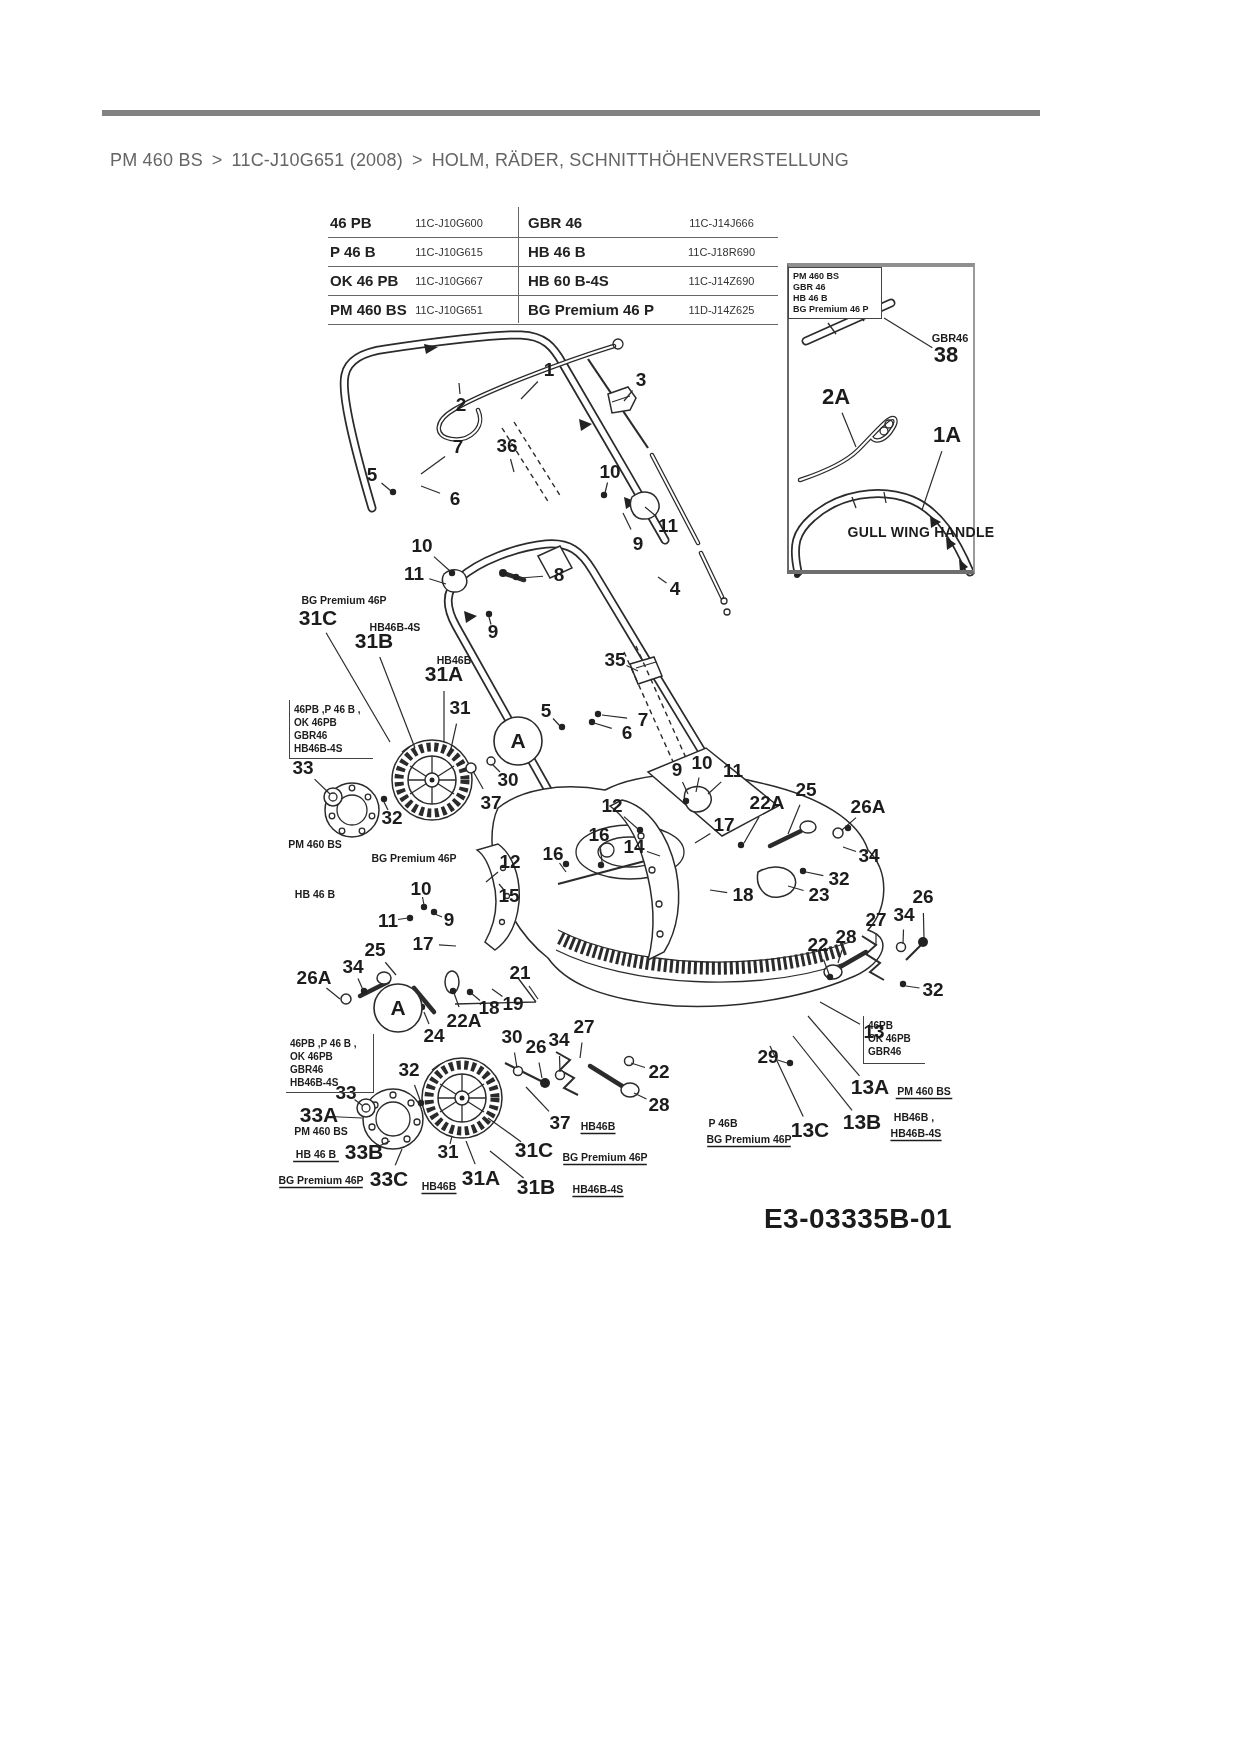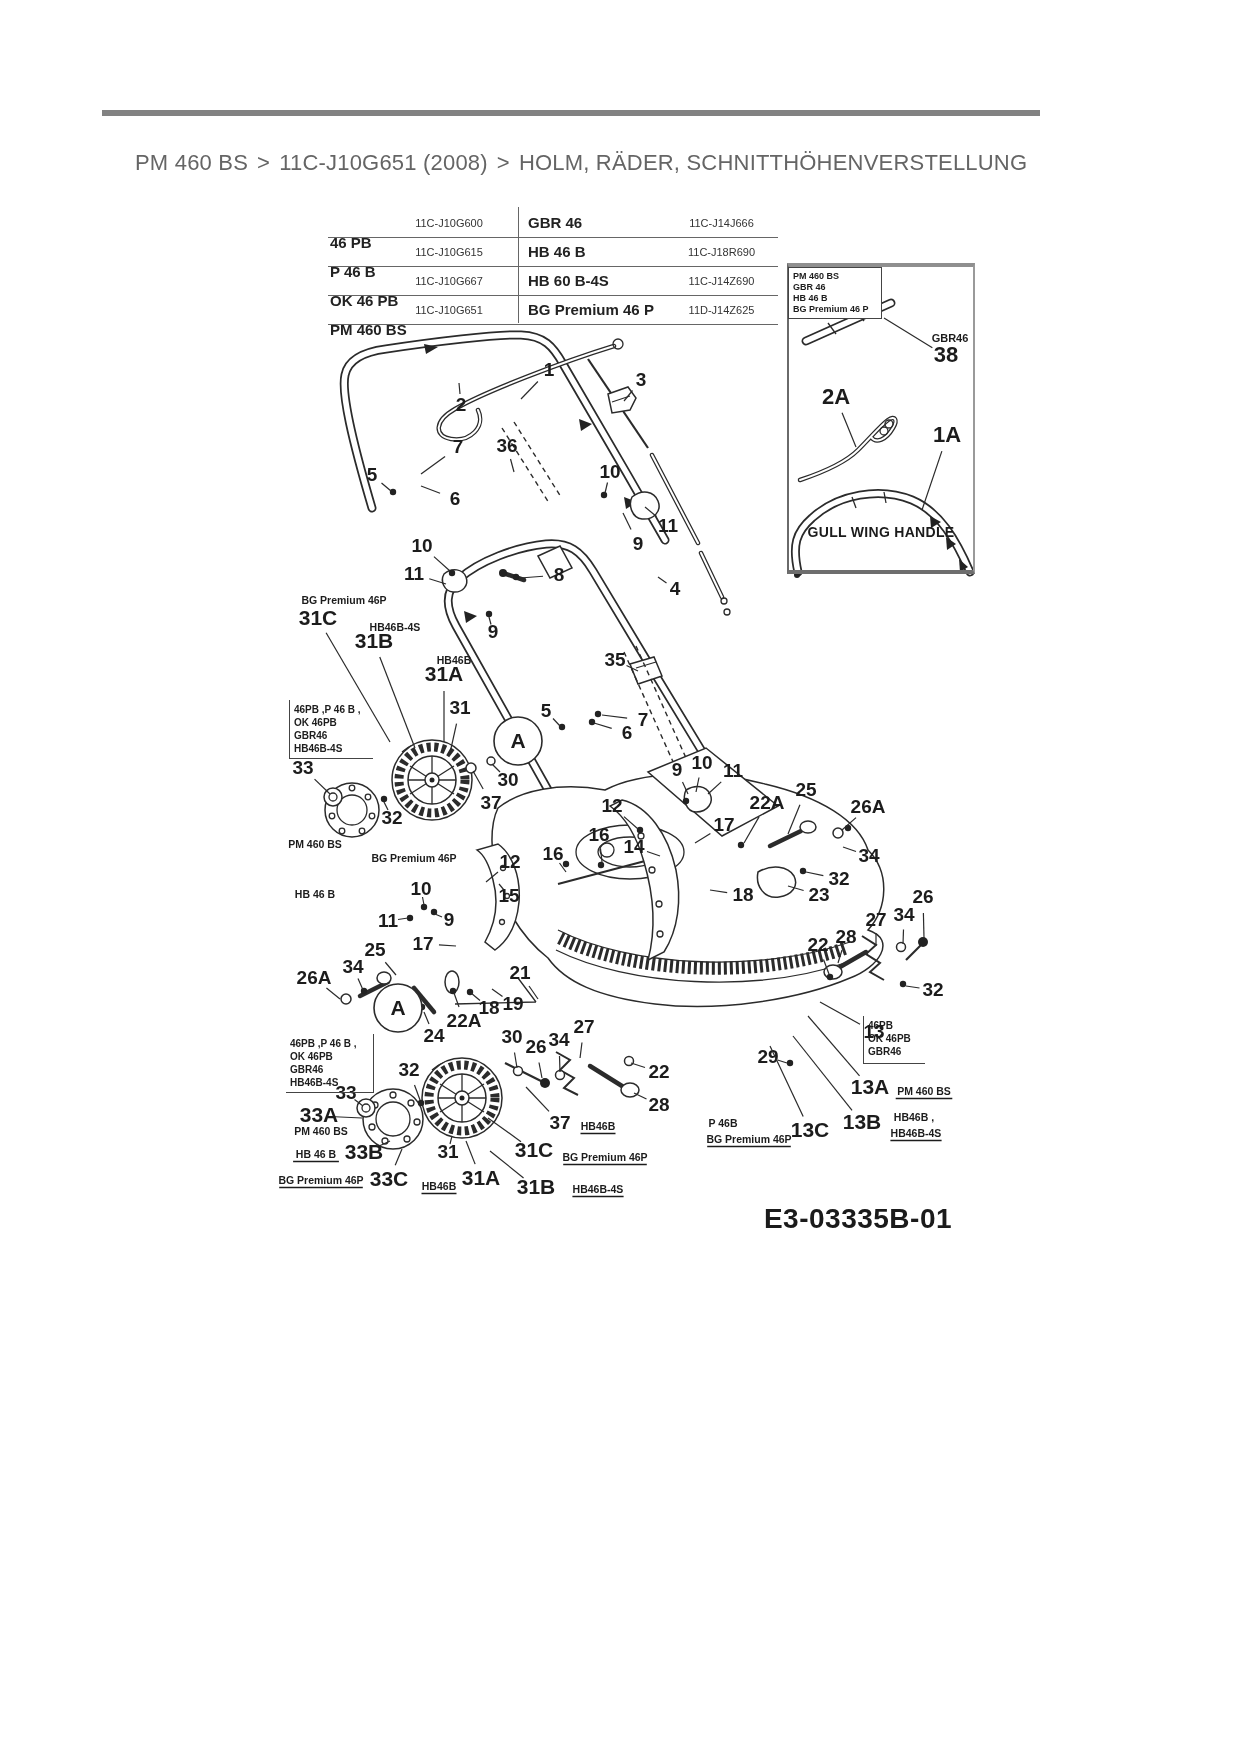--- a/index.html
+++ b/index.html
@@ -2,38 +2,38 @@
 <html style="--ink: #2b2b2b; --rule: #828282; --crumb: #656565;"><head>
 <meta charset="utf-8">
 <style>
   :root{ --ink:#2b2b2b; --rule:#828282; --crumb:#656565; }
   html,body{margin:0;padding:0;background:#fff;}
   #page{position:relative;width:1240px;height:1754px;background:#fff;overflow:hidden;
         font-family:"Liberation Sans",sans-serif;}
   #art{position:absolute;left:0;top:0;z-index:1;}
   .overlay{position:absolute;z-index:2;}
   
-  #crumb{left:110px;top:150px;font-size:22px;color:var(--crumb);letter-spacing:0.2px;white-space:nowrap;margin-left:25px;}
+  #crumb{left:110px;top:150px;font-size:18px;color:var(--crumb);letter-spacing:0.2px;white-space:nowrap;}
   #crumb .sep{margin:0 9px;}
   
   #mtable{left:328px;top:209px;width:450px;}
   .trow{position:relative;height:28px;border-bottom:1px solid #666;}
   .trow span{position:absolute;top:5px;display:block;color:#222;}
-  .trow .lm{left:2px;width:110px;font-weight:bold;font-size:15px;margin-top:20px;}
+  .trow .lm{left:2px;width:110px;font-weight:bold;font-size:15px;}
   .trow .la{left:66px;width:110px;text-align:center;font-size:11px;color:#333;top:8px;}
   .trow .rm{left:200px;width:150px;font-weight:bold;font-size:15px;}
   .trow .ra{left:340px;width:107px;text-align:center;font-size:11px;color:#333;top:8px;}
   #tdivider{position:absolute;left:190px;top:-2px;width:1px;height:116px;background:#666;}
   
   #inset{left:787px;top:263px;width:188px;height:311px;box-sizing:border-box;
          border-top:4px solid #8f8f8f;border-bottom:4px solid #6e6e6e;
          border-left:2px solid #6a6a6a;border-right:2px solid #9a9a9a;}
   #insetModels{left:788px;top:267px;width:94px;box-sizing:border-box;border:1px solid #444;
          padding:3px 4px;font-size:9px;font-weight:bold;line-height:11px;color:#1d1d1d;background:#fff;}
-  #insetCaption{left:789px;top:524px;width:184px;text-align:center;font-size:14px;
+  #insetCaption{left:829px;top:524px;width:184px;text-align:center;font-size:14px;
          font-weight:bold;color:#1b1b1b;letter-spacing:0.3px;}
   
   #drawnum{left:717px;top:1160px;width:282px;text-align:center;font-size:28px;
          font-weight:bold;color:#1b1b1b;letter-spacing:0.5px;margin-top:43px;}
   
   .mbox{position:absolute;z-index:2;box-sizing:border-box;padding:3px 4px;font-size:10px;
         font-weight:bold;line-height:13px;color:#1d1d1d;}
   .b-lb{border-left:1.5px solid #444;border-bottom:1.5px solid #444;}
   .b-rb{border-right:1.5px solid #444;border-bottom:1.5px solid #444;}
   

